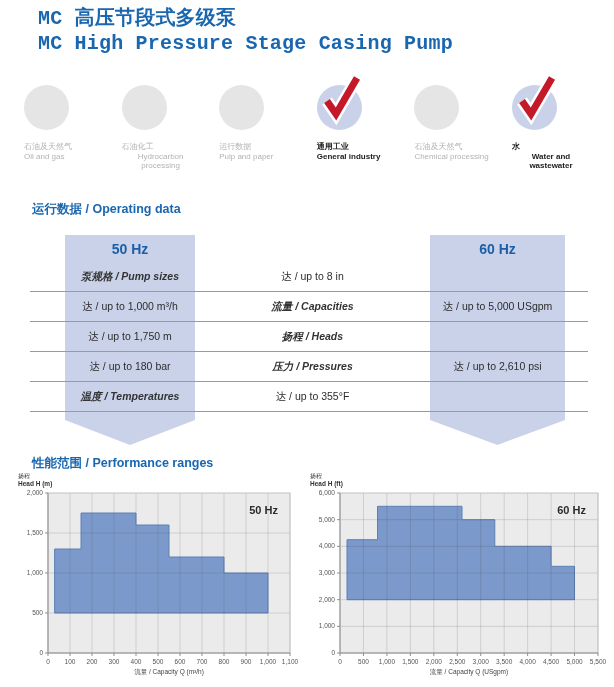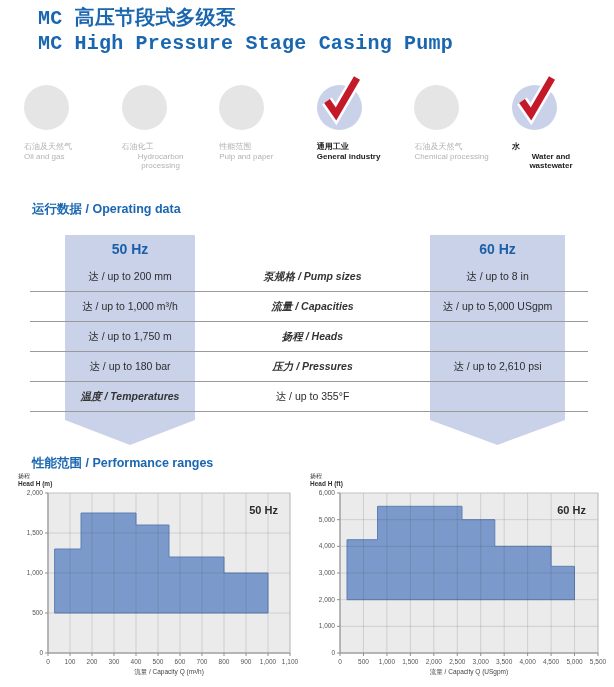--- a/index.html
+++ b/index.html
@@ -63,21 +63,21 @@
         <div class="ind-label">石油及天然气</div>
         <div class="ind-label">Oil and gas</div>
       </div>
       <div class="ind-item">
         <div class="circle"></div>
         <div class="ind-label">石油化工</div>
         <div class="ind-label">Hydrocarbon processing</div>
       </div>
       <div class="ind-item">
         <div class="circle"></div>
-        <div class="ind-label">性能范围</div>
+        <div class="ind-label">运行数据</div>
         <div class="ind-label">Pulp and paper</div>
       </div>
       <div class="ind-item checked">
         <div class="circle checked">
           <svg class="check-svg" viewBox="0 0 40 50">
             <path d="M7 28 L16 41 L37 5" fill="none" stroke="#ffffff" stroke-width="12"></path>
             <path d="M7 28 L16 41 L37 5" fill="none" stroke="#c41929" stroke-width="7"></path>
           </svg>
         </div>
         <div class="ind-label">通用工业</div>
@@ -102,21 +102,20 @@
 
   <h2 class="section-h2 op-h2">运行数据 / Operating data</h2>
 
   <div class="optable">
     <div class="colbg colA"></div>
     <div class="colbg colB"></div>
     <div class="colhdr hdrA">50 Hz</div>
     <div class="colhdr hdrB">60 Hz</div>
     <div class="oprows" id="oprows">
         <div class="oprow">
-          <span>达 / up to 200 mm</span>
           <span class="param">泵规格 / Pump sizes</span>
           <span>达 / up to 8 in</span>
         </div>
         <div class="oprow">
           <span>达 / up to 1,000 m³/h</span>
           <span class="param">流量 / Capacities</span>
           <span>达 / up to 5,000 USgpm</span>
         </div>
         <div class="oprow">
           <span>达 / up to 1,750 m</span>

